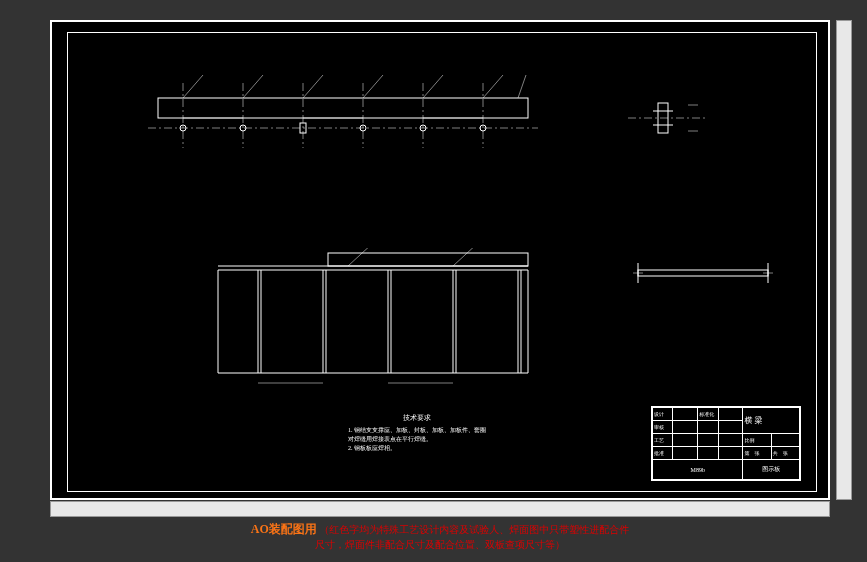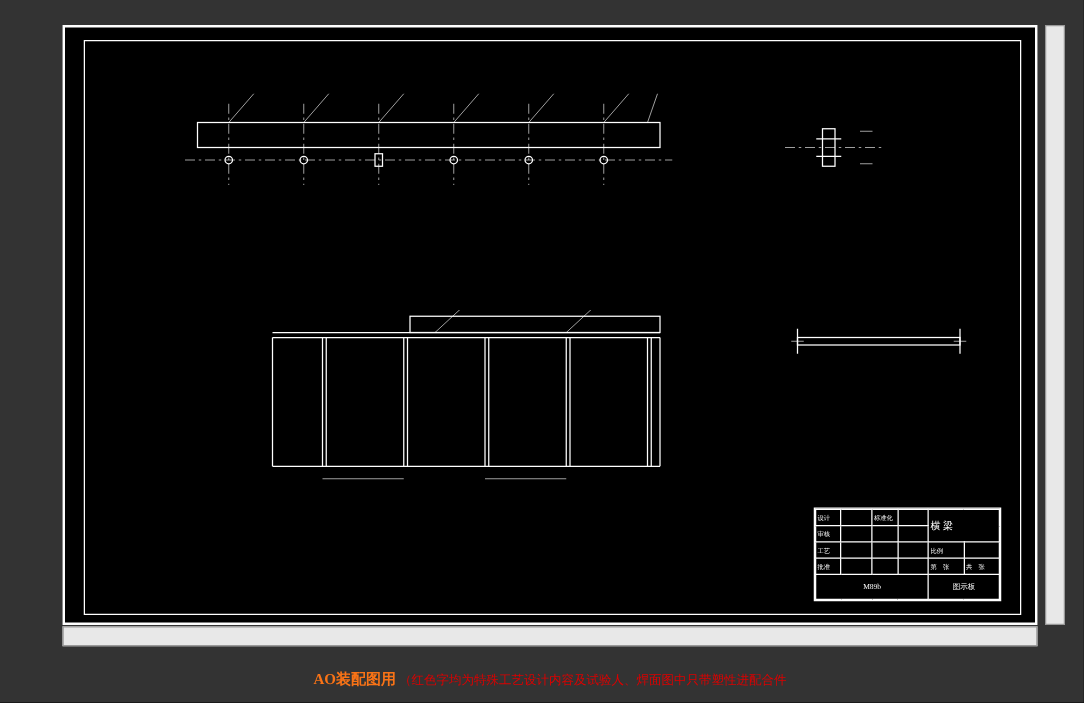--- a/index.html
+++ b/index.html
@@ -223,20 +223,26 @@
     <div class="side-detail">
       <svg width="150" height="40" viewBox="0 0 150 40">
         <rect x="10" y="12" width="130" height="6"></rect>
         <line x1="10" y1="5" x2="10" y2="25"></line>
         <line x1="140" y1="5" x2="140" y2="25"></line>
         <line class="thin" x1="5" y1="15" x2="15" y2="15"></line>
         <line class="thin" x1="135" y1="15" x2="145" y2="15"></line>
       </svg>
     </div>
 
+    <div class="tech-notes">
+      <div class="tech-notes-title">技术要求</div>
+      <div>1. 钢结支支撑应、加板、封板、加板、加板件、套圈</div>
+      <div>对焊缝用焊接表点在平行焊缝。</div>
+      <div>2. 钢板板应焊相。</div>
+    </div>
 
     <div class="title-block">
       <table>
         <tbody>
             <tr style="height:10px">
           <td style="width:18px">设计</td>
           <td style="width:22px"></td>
           <td style="width:18px">标准化</td>
           <td style="width:22px"></td>
           <td rowspan="2" colspan="2" class="title-name">横 梁</td>
@@ -273,13 +279,14 @@
 
   </div>
 </div>
 
 <div class="scrollbar-v"></div>
 <div class="scrollbar-h"></div>
 
 <div class="caption-area">
   <span class="caption-title">AO装配图用</span>
   <span class="caption-text">（红色字均为特殊工艺设计内容及试验人、焊面图中只带塑性进配合件</span><br>
+  <span class="caption-text">尺寸，焊面件非配合尺寸及配合位置、双板查项尺寸等）</span>
 </div>
 
 </body></html>

